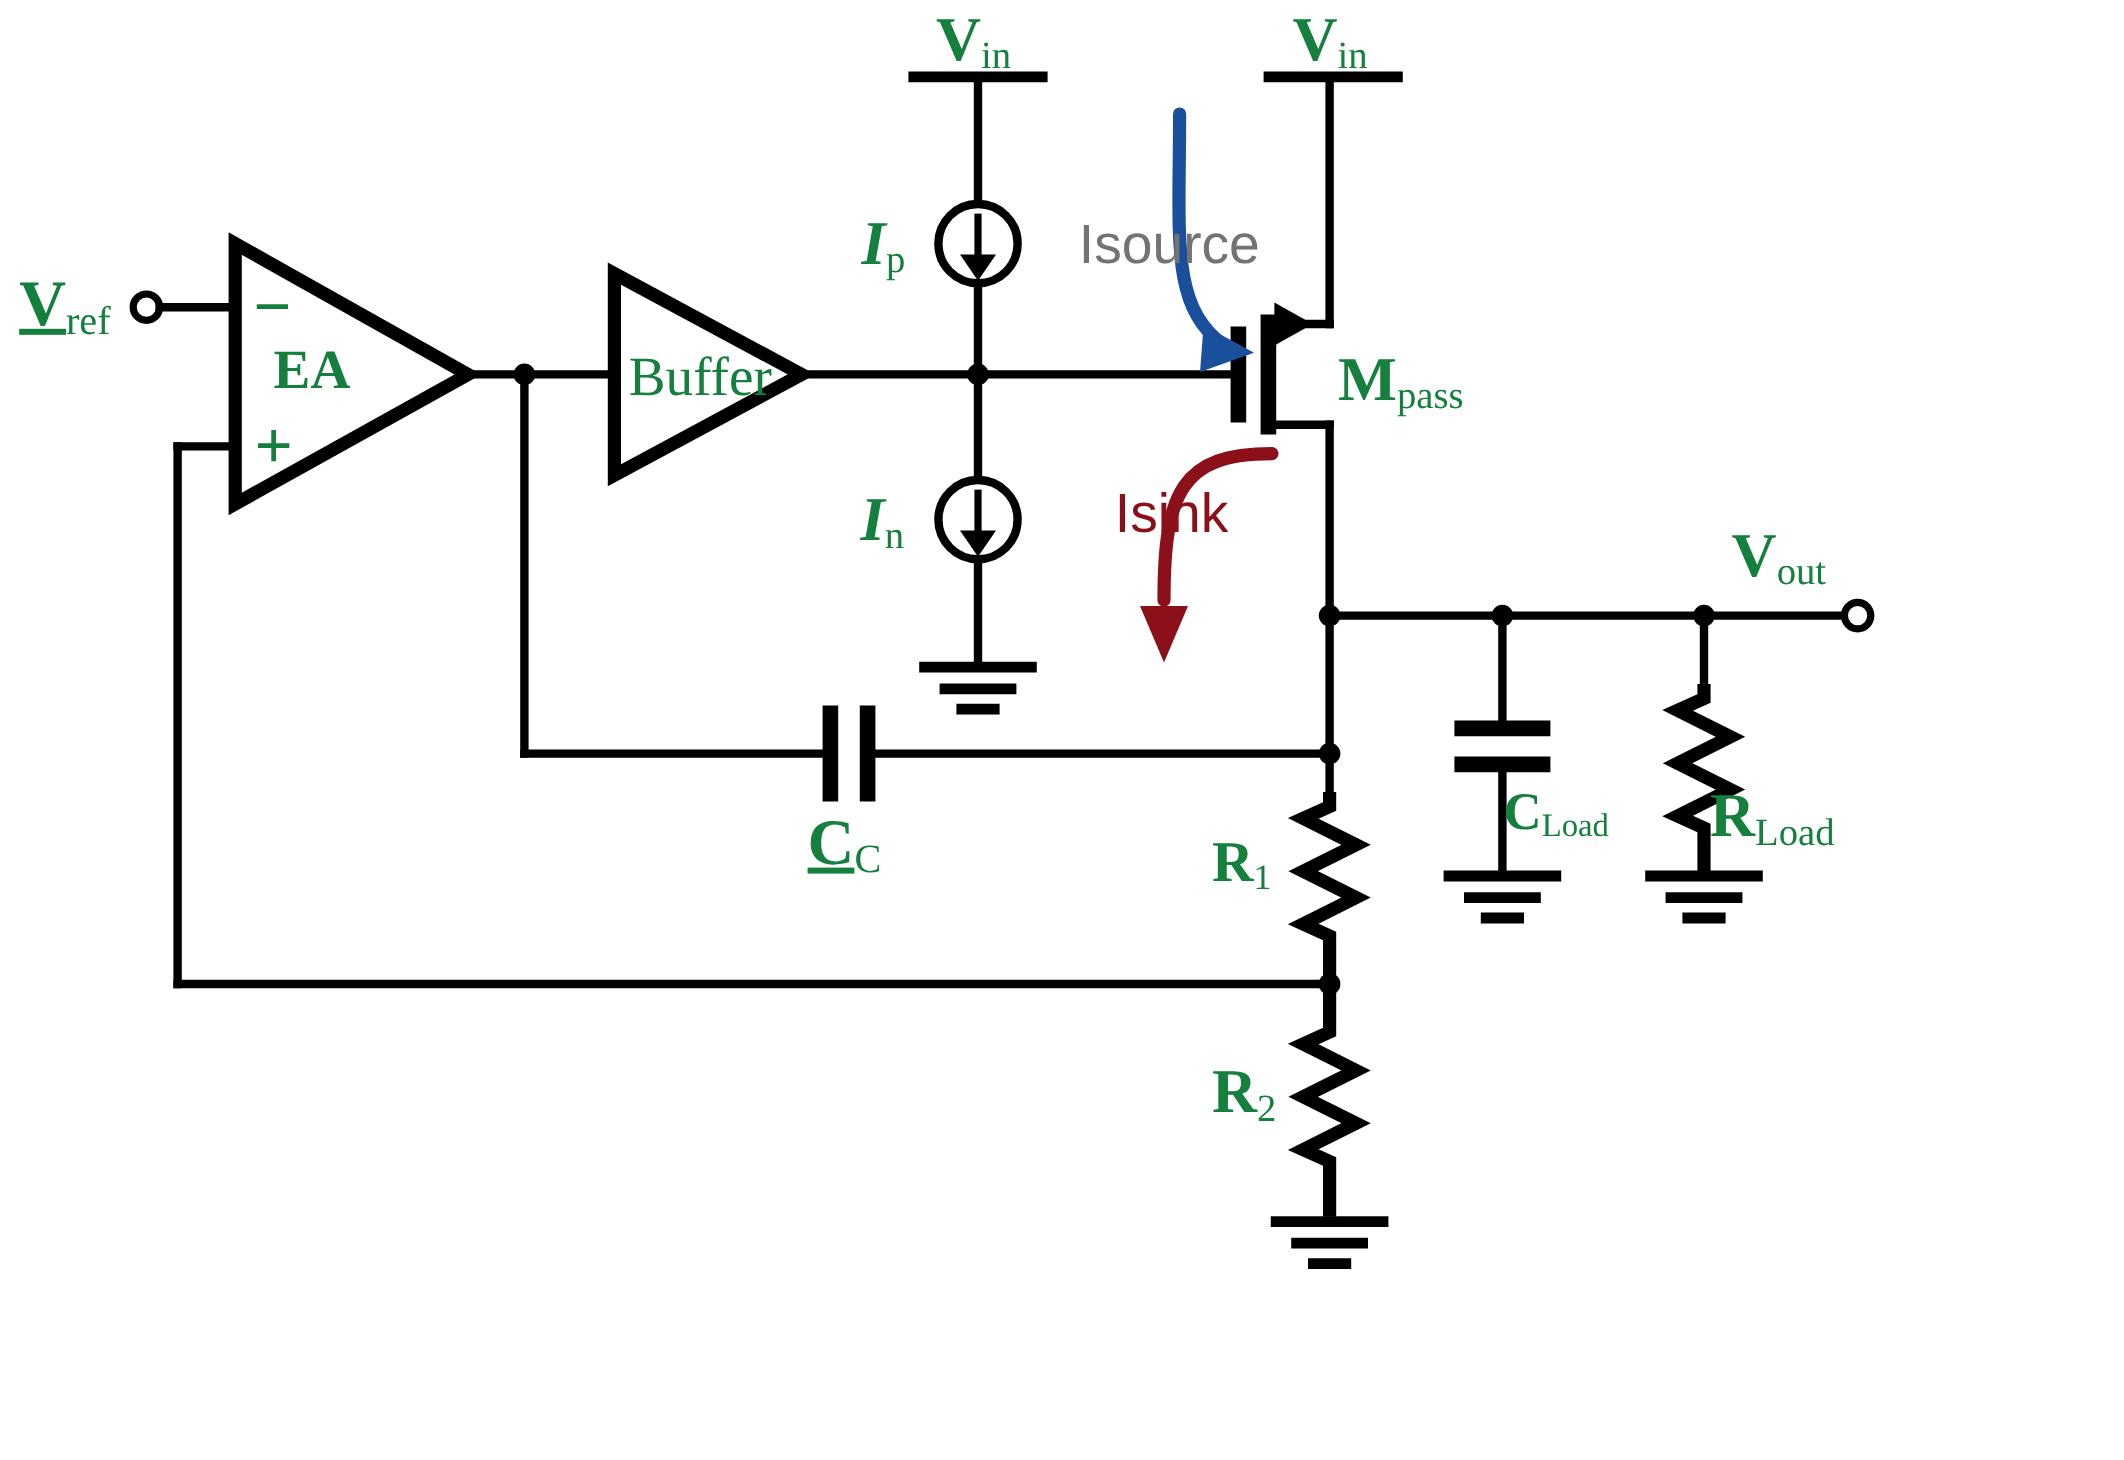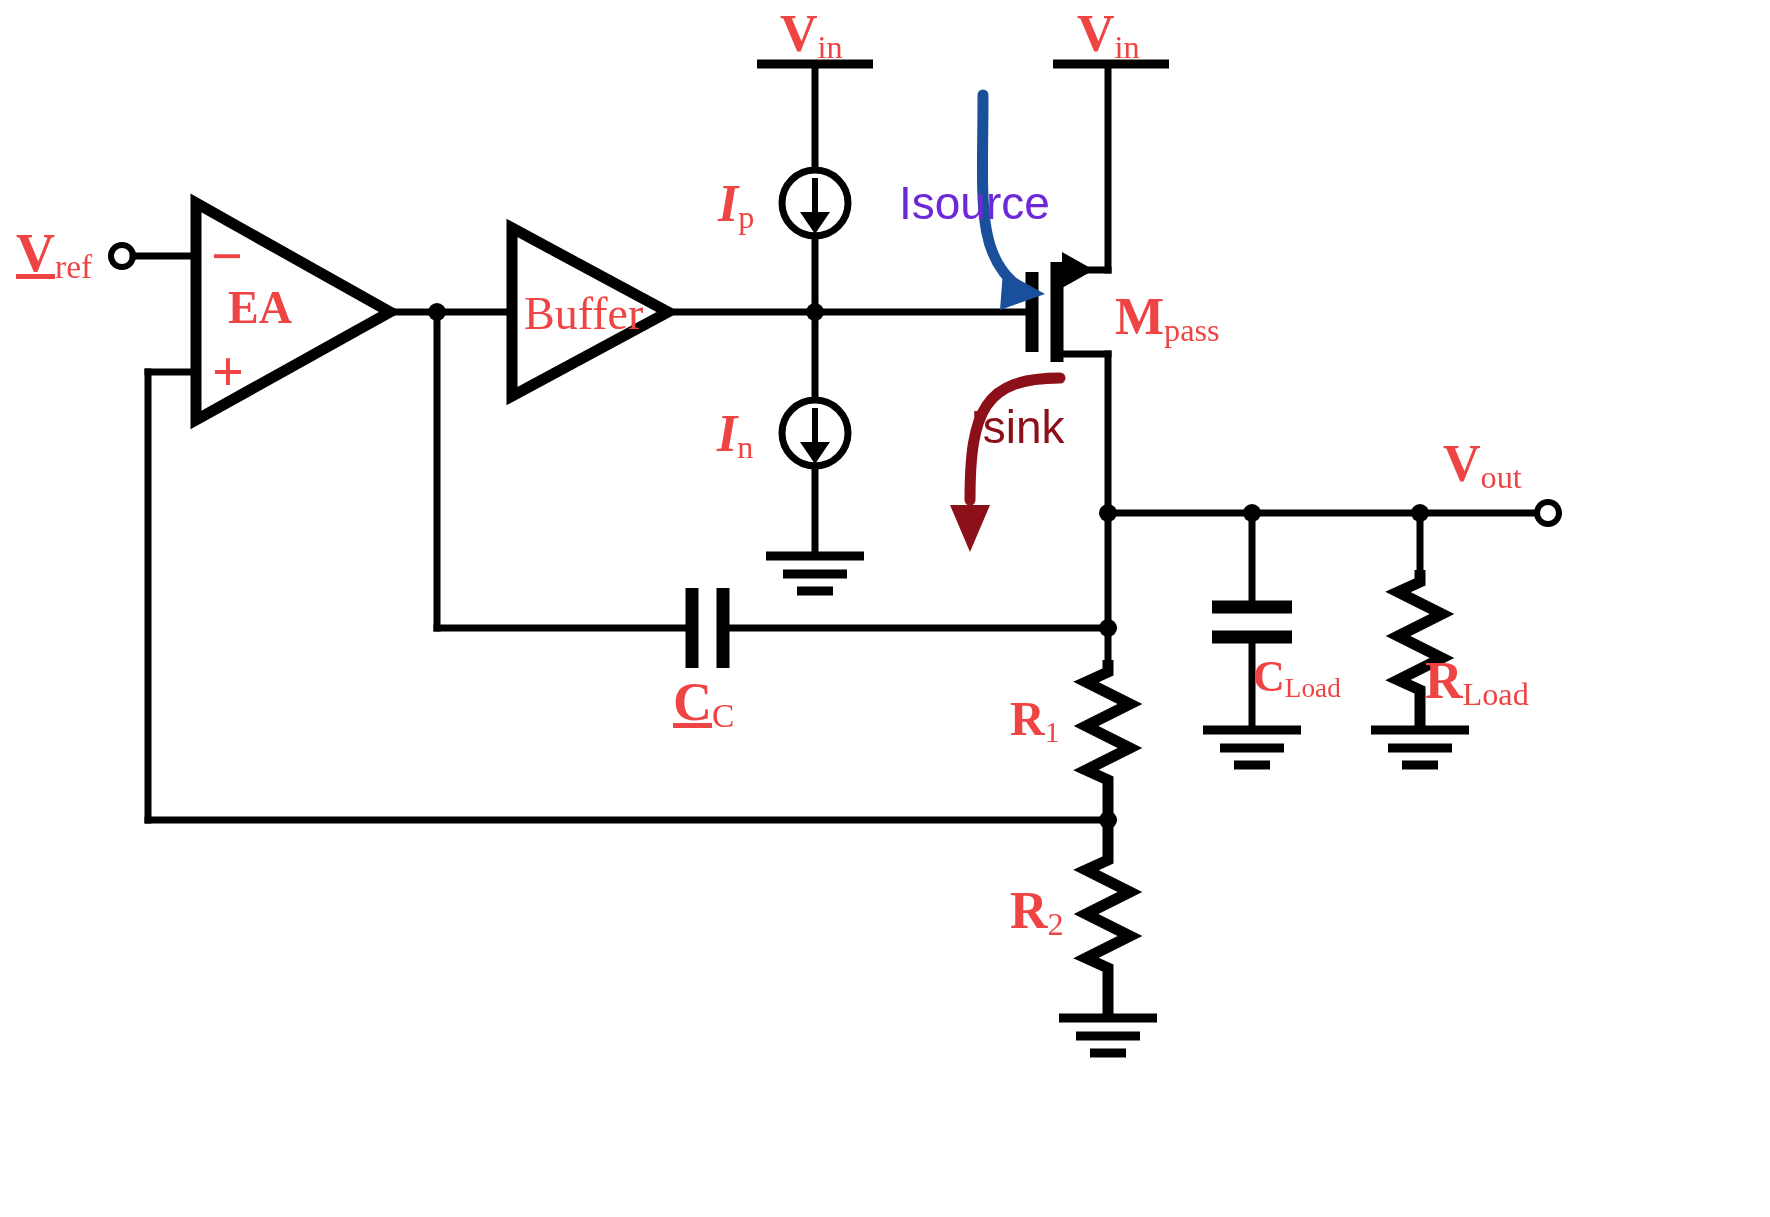--- a/index.html
+++ b/index.html
@@ -86,21 +86,21 @@
     stroke-linecap: round;
   }
   .curve-red {
     stroke: #8c1019;
     stroke-width: 11;
     fill: none;
     stroke-linecap: round;
   }
   .lbl {
     position: absolute;
-    color: #ef4444;
+    color: #15803d;
     white-space: nowrap;
     line-height: 1;
     font-family: "Liberation Serif", serif;
   }
   .lbl-bold {
     font-weight: bold;
   }
   .lbl sub {
     font-size: 0.62em;
     font-weight: normal;
@@ -240,23 +240,23 @@
 </div>
 
 <div class="lbl" style="left:718px; top:178px; font-size:52px;">
   <span class="ital">I</span><sub>p</sub>
 </div>
 
 <div class="lbl" style="left:717px; top:408px; font-size:52px;">
   <span class="ital">I</span><sub>n</sub>
 </div>
 
-<div class="lbl lbl-sans" style="left:899px; top:180px; font-size:46px; color:#6d28d9;">Isource</div>
-
-<div class="lbl lbl-sans" style="left:929px; top:404px; font-size:46px; color:#8c1019;margin-left:41px;">Isink</div>
+<div class="lbl lbl-sans" style="left:899px; top:180px; font-size:46px; color:#737373;">Isource</div>
+
+<div class="lbl lbl-sans" style="left:929px; top:404px; font-size:46px; color:#8c1019;">Isink</div>
 
 <div class="lbl lbl-bold" style="left:1115px; top:291px; font-size:52px;">
   <span>M</span><sub>pass</sub>
 </div>
 
 <div class="lbl lbl-bold" style="left:1443px; top:438px; font-size:52px;">
   <span>V</span><sub>out</sub>
 </div>
 
 <div class="lbl lbl-bold" style="left:673px; top:675px; font-size:54px;text-decoration:underline;">

